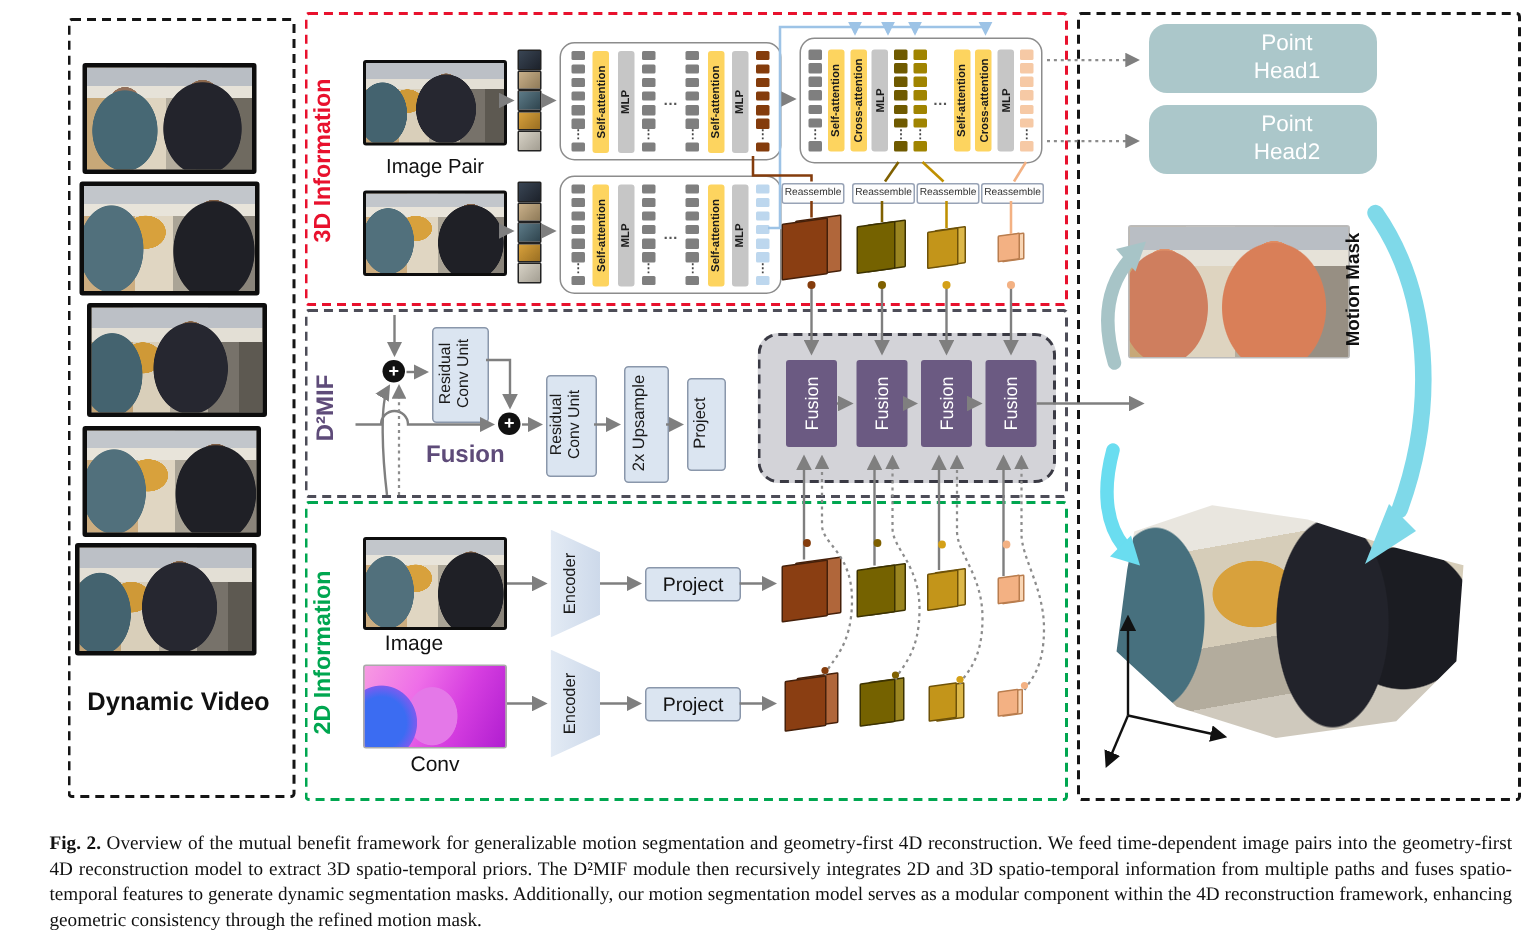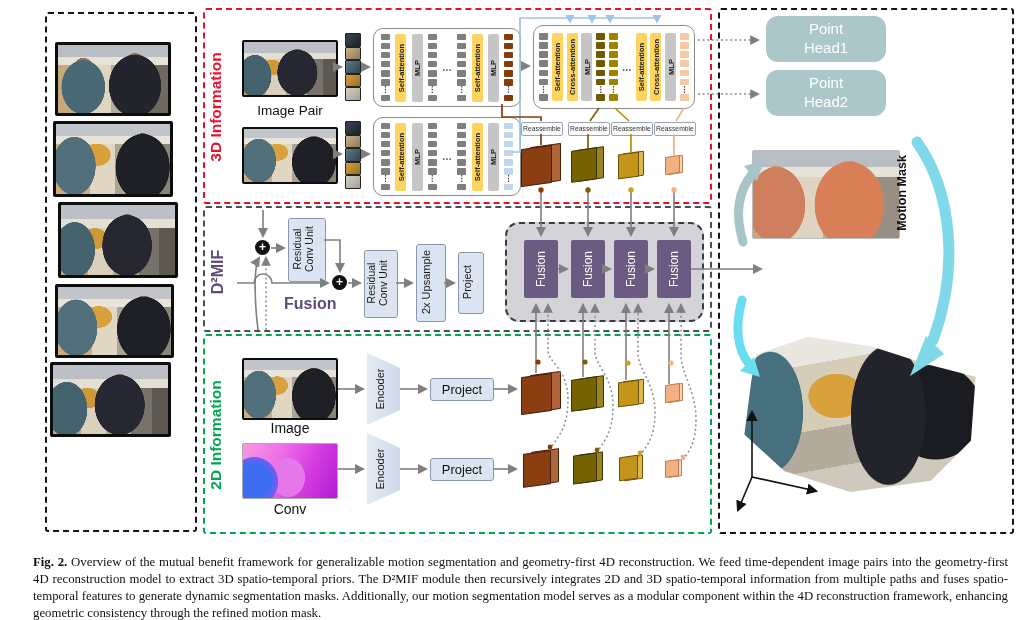--- a/index.html
+++ b/index.html
@@ -102,21 +102,21 @@
   .rotlbl{position:absolute;z-index:11;transform:rotate(-90deg);text-align:center;color:#1a1a1a;white-space:pre;}
   .plus{position:absolute;z-index:12;width:15px;height:15px;background:#111;color:#fff;border-radius:50%;
         font-size:12px;font-weight:bold;line-height:14px;text-align:center;}
   
   .trap{position:absolute;z-index:10;background:linear-gradient(90deg,#e3ebf5,#cdd9ea);
         clip-path:polygon(0 0,100% 21%,100% 79%,0 100%);}
   .projbox{position:absolute;z-index:10;background:#dbe5f1;border:1.4px solid #8a97ab;border-radius:3px;
            text-align:center;font-size:13px;color:#111;}
   
   .teal{position:absolute;z-index:10;background:#abc7ca;border-radius:12px;color:#fff;
-        text-align:center;font-size:15px;line-height:1.25;display:flex;flex-direction:column;justify-content:center;}
+        text-align:center;font-size:15px;line-height:1.25;display:flex;flex-direction:column;justify-content:center;padding-left:32px;}
   
   .blabel{position:absolute;z-index:12;color:#111;}
   .cap{position:absolute;left:0;top:548px;width:1024px;box-sizing:border-box;padding:6px 16px 0 33px;
        font-family:"Liberation Serif",serif;font-size:12.8px;line-height:17px;text-align:justify;color:#111;margin:0;}
   svg.connect{position:absolute;left:0;top:0;z-index:30;pointer-events:none;}
 </style>
 </head>
 <body>
 
 <div id="page">
@@ -130,20 +130,21 @@
   <div class="vlabel" style="left:144px;top:95px;width:150px;height:24px;font-size:15.5px;color:#e8112d;">3D Information</div>
   <div class="vlabel" style="left:176px;top:260px;width:90px;height:24px;font-size:16px;color:#5e4b79;">D²MIF</div>
   <div class="vlabel" style="left:144px;top:423px;width:150px;height:24px;font-size:15.5px;color:#00a650;">2D Information</div>
   <div class="vlabel" style="left:856px;top:182px;width:100px;height:22px;font-size:12.5px;color:#111;">Motion Mask</div>
 
   <div class="photo sceneA" style="left:55px;top:42px;width:110px;height:68px;"></div>
   <div class="photo sceneB" style="left:53px;top:121px;width:114px;height:70px;"></div>
   <div class="photo sceneC" style="left:58px;top:202px;width:114px;height:70px;"></div>
   <div class="photo sceneB" style="left:55px;top:284px;width:113px;height:68px;"></div>
   <div class="photo sceneC" style="left:50px;top:362px;width:115px;height:69px;"></div>
+  <div class="blabel" style="left:52px;top:458px;width:134px;text-align:center;font-size:17px;font-weight:bold;">Dynamic Video</div>
 
   <div class="photo sceneC thin" style="left:242px;top:40px;width:92px;height:53px;"></div>
   <div class="blabel" style="left:240px;top:103px;width:100px;text-align:center;font-size:13.5px;">Image Pair</div>
   <div class="photo sceneB thin" style="left:242px;top:127px;width:92px;height:53px;"></div>
 
   <div class="patches" style="left:345px;top:33px;height:68px;">
       <div class="patch pp0"></div>
       <div class="patch pp1"></div>
       <div class="patch pp2"></div>
       <div class="patch pp3"></div>
@@ -359,21 +360,21 @@
       <span>Fusion</span>
     </div>
   <div class="fusion" style="left:614px;top:240px;">
       <span>Fusion</span>
     </div>
   <div class="fusion" style="left:657px;top:240px;">
       <span>Fusion</span>
     </div>
 
   <div class="photo sceneB thin" style="left:242px;top:358px;width:92px;height:58px;"></div>
-  <div class="blabel" style="left:242px;top:420px;width:96px;text-align:center;font-size:14px;">Image</div>
+  <div class="blabel" style="left:228px;top:420px;width:96px;text-align:center;font-size:14px;">Image</div>
   <div class="photo sceneFlow" style="border:1px solid #aaa;left:242px;top:443px;width:94px;height:54px;"></div>
   <div class="blabel" style="left:242px;top:501px;width:96px;text-align:center;font-size:14px;">Conv</div>
   <div class="trap" style="left:367px;top:353px;width:33px;height:72px;"></div>
   <div class="rotlbl" style="left:348px;top:380px;width:70px;height:18px;font-size:11px;">Encoder</div>
   <div class="trap" style="left:367px;top:433px;width:33px;height:72px;"></div>
   <div class="rotlbl" style="left:348px;top:460px;width:70px;height:18px;font-size:11px;">Encoder</div>
   <div class="projbox" style="left:430px;top:378px;width:62px;height:21px;line-height:21px;">Project</div>
   <div class="projbox" style="left:430px;top:458px;width:62px;height:21px;line-height:21px;">Project</div>
 
   <div class="pair pc1" style="left:521px;top:373px;width:40px;height:40px;"></div>

